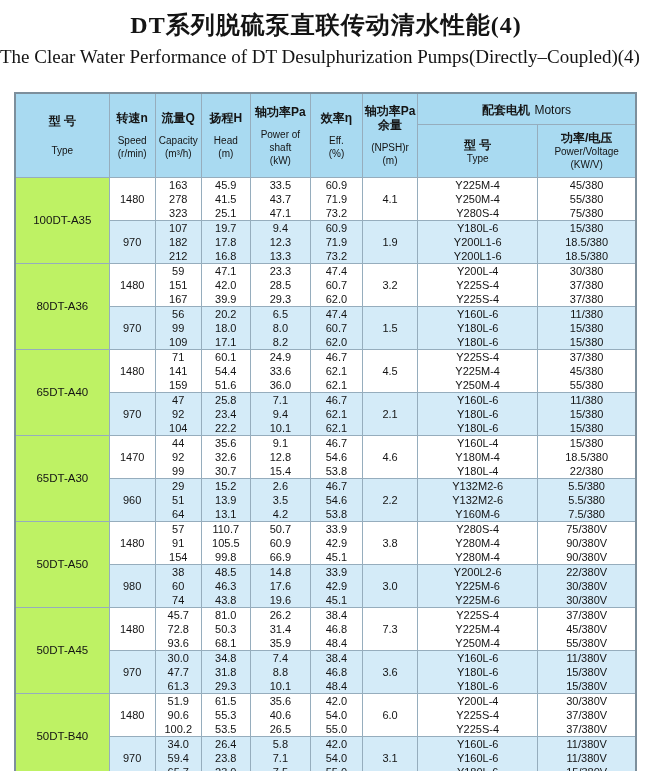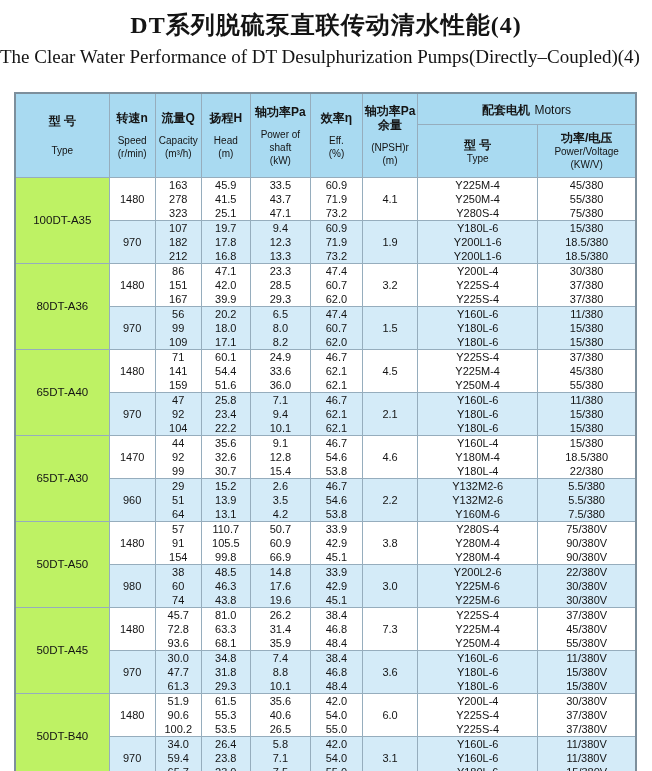--- a/index.html
+++ b/index.html
@@ -176,21 +176,21 @@
         <td data-name="capacity-cell" class="band">212</td>
         <td data-name="head-cell" class="band">16.8</td>
         <td data-name="shaft-power-cell" class="band">13.3</td>
         <td data-name="efficiency-cell" class="band">73.2</td>
         <td data-name="motor-type-cell" class="band">Y200L1-6</td>
         <td data-name="motor-power-voltage-cell" class="band">18.5/380</td>
       </tr>
       <tr data-name="table-row" class="model-sep">
         <td data-name="pump-type-cell" rowspan="6">80DT-A36</td>
         <td data-name="speed-cell" rowspan="3">1480</td>
-        <td data-name="capacity-cell">86</td>
+        <td data-name="capacity-cell">59</td>
         <td data-name="head-cell">47.1</td>
         <td data-name="shaft-power-cell">23.3</td>
         <td data-name="efficiency-cell">47.4</td>
         <td data-name="npsh-cell" rowspan="3">3.2</td>
         <td data-name="motor-type-cell">Y200L-4</td>
         <td data-name="motor-power-voltage-cell">30/380</td>
       </tr>
       <tr data-name="table-row">
         <td data-name="capacity-cell">151</td>
         <td data-name="head-cell">42.0</td>
@@ -398,21 +398,21 @@
         <td data-name="capacity-cell">45.7</td>
         <td data-name="head-cell">81.0</td>
         <td data-name="shaft-power-cell">26.2</td>
         <td data-name="efficiency-cell">38.4</td>
         <td data-name="npsh-cell" rowspan="3">7.3</td>
         <td data-name="motor-type-cell">Y225S-4</td>
         <td data-name="motor-power-voltage-cell">37/380V</td>
       </tr>
       <tr data-name="table-row">
         <td data-name="capacity-cell">72.8</td>
-        <td data-name="head-cell">63.3</td>
+        <td data-name="head-cell">50.3</td>
         <td data-name="shaft-power-cell">31.4</td>
         <td data-name="efficiency-cell">46.8</td>
         <td data-name="motor-type-cell">Y225M-4</td>
         <td data-name="motor-power-voltage-cell">45/380V</td>
       </tr>
       <tr data-name="table-row">
         <td data-name="capacity-cell">93.6</td>
         <td data-name="head-cell">68.1</td>
         <td data-name="shaft-power-cell">35.9</td>
         <td data-name="efficiency-cell">48.4</td>

